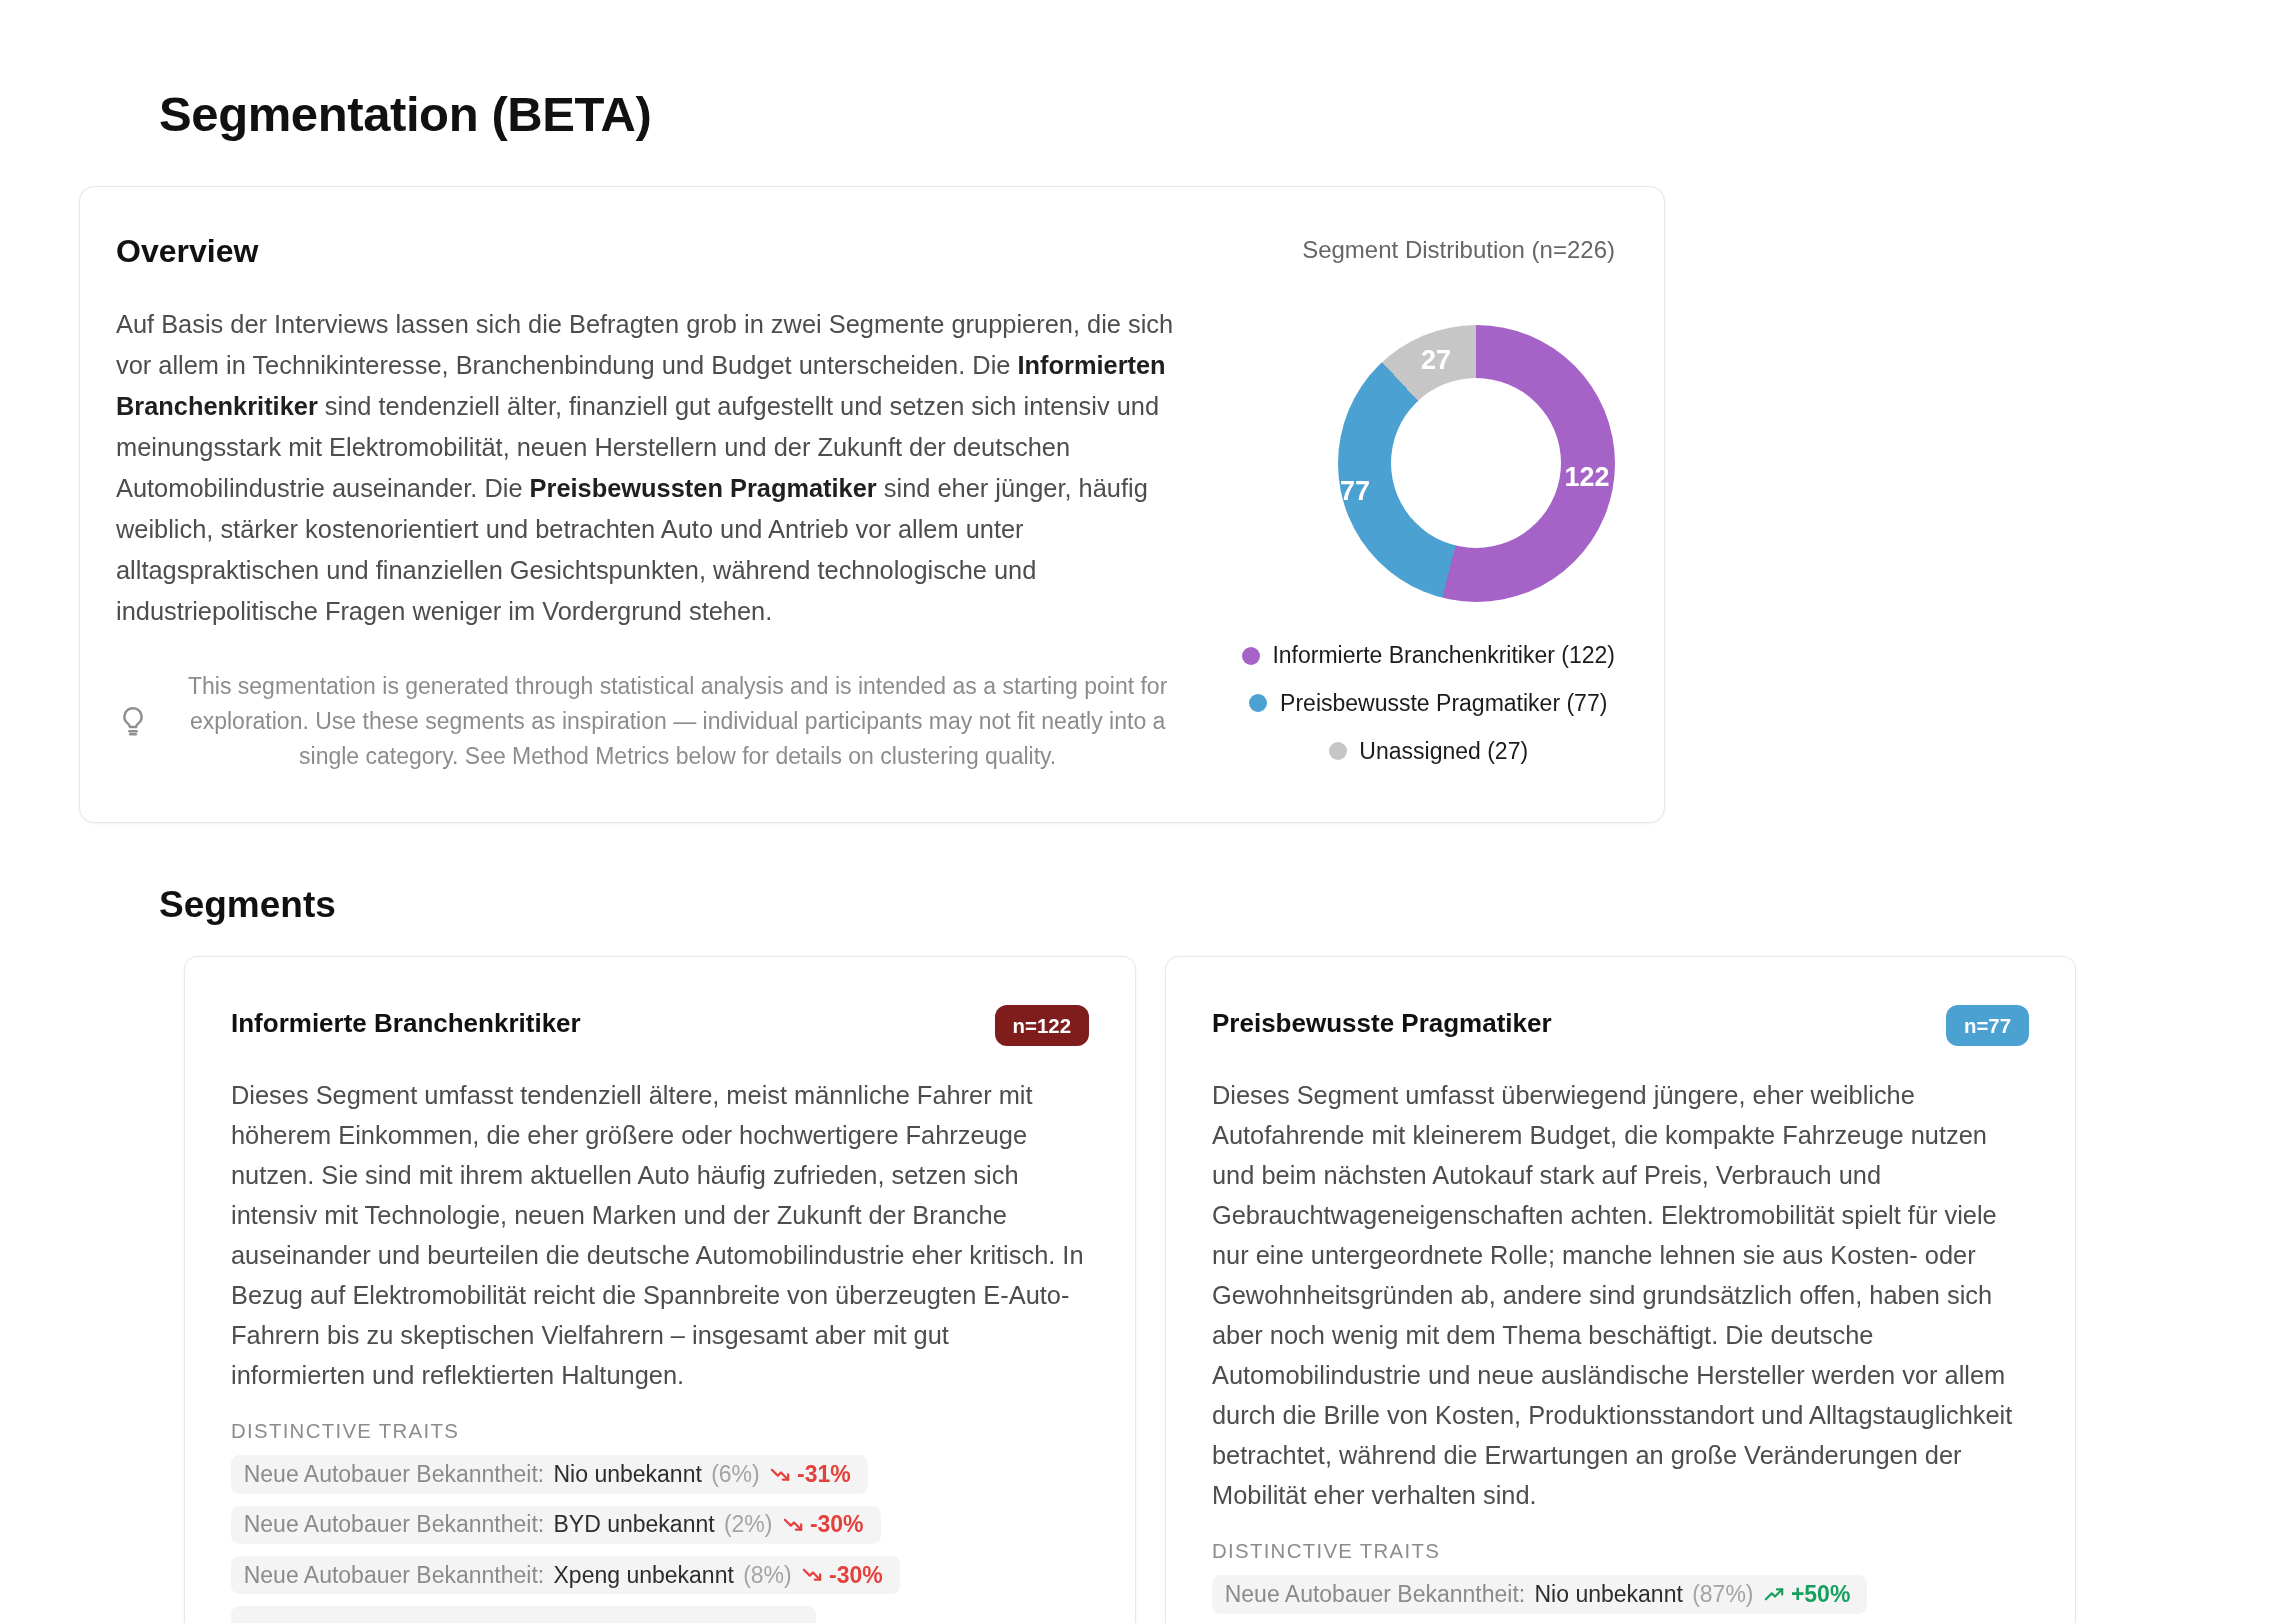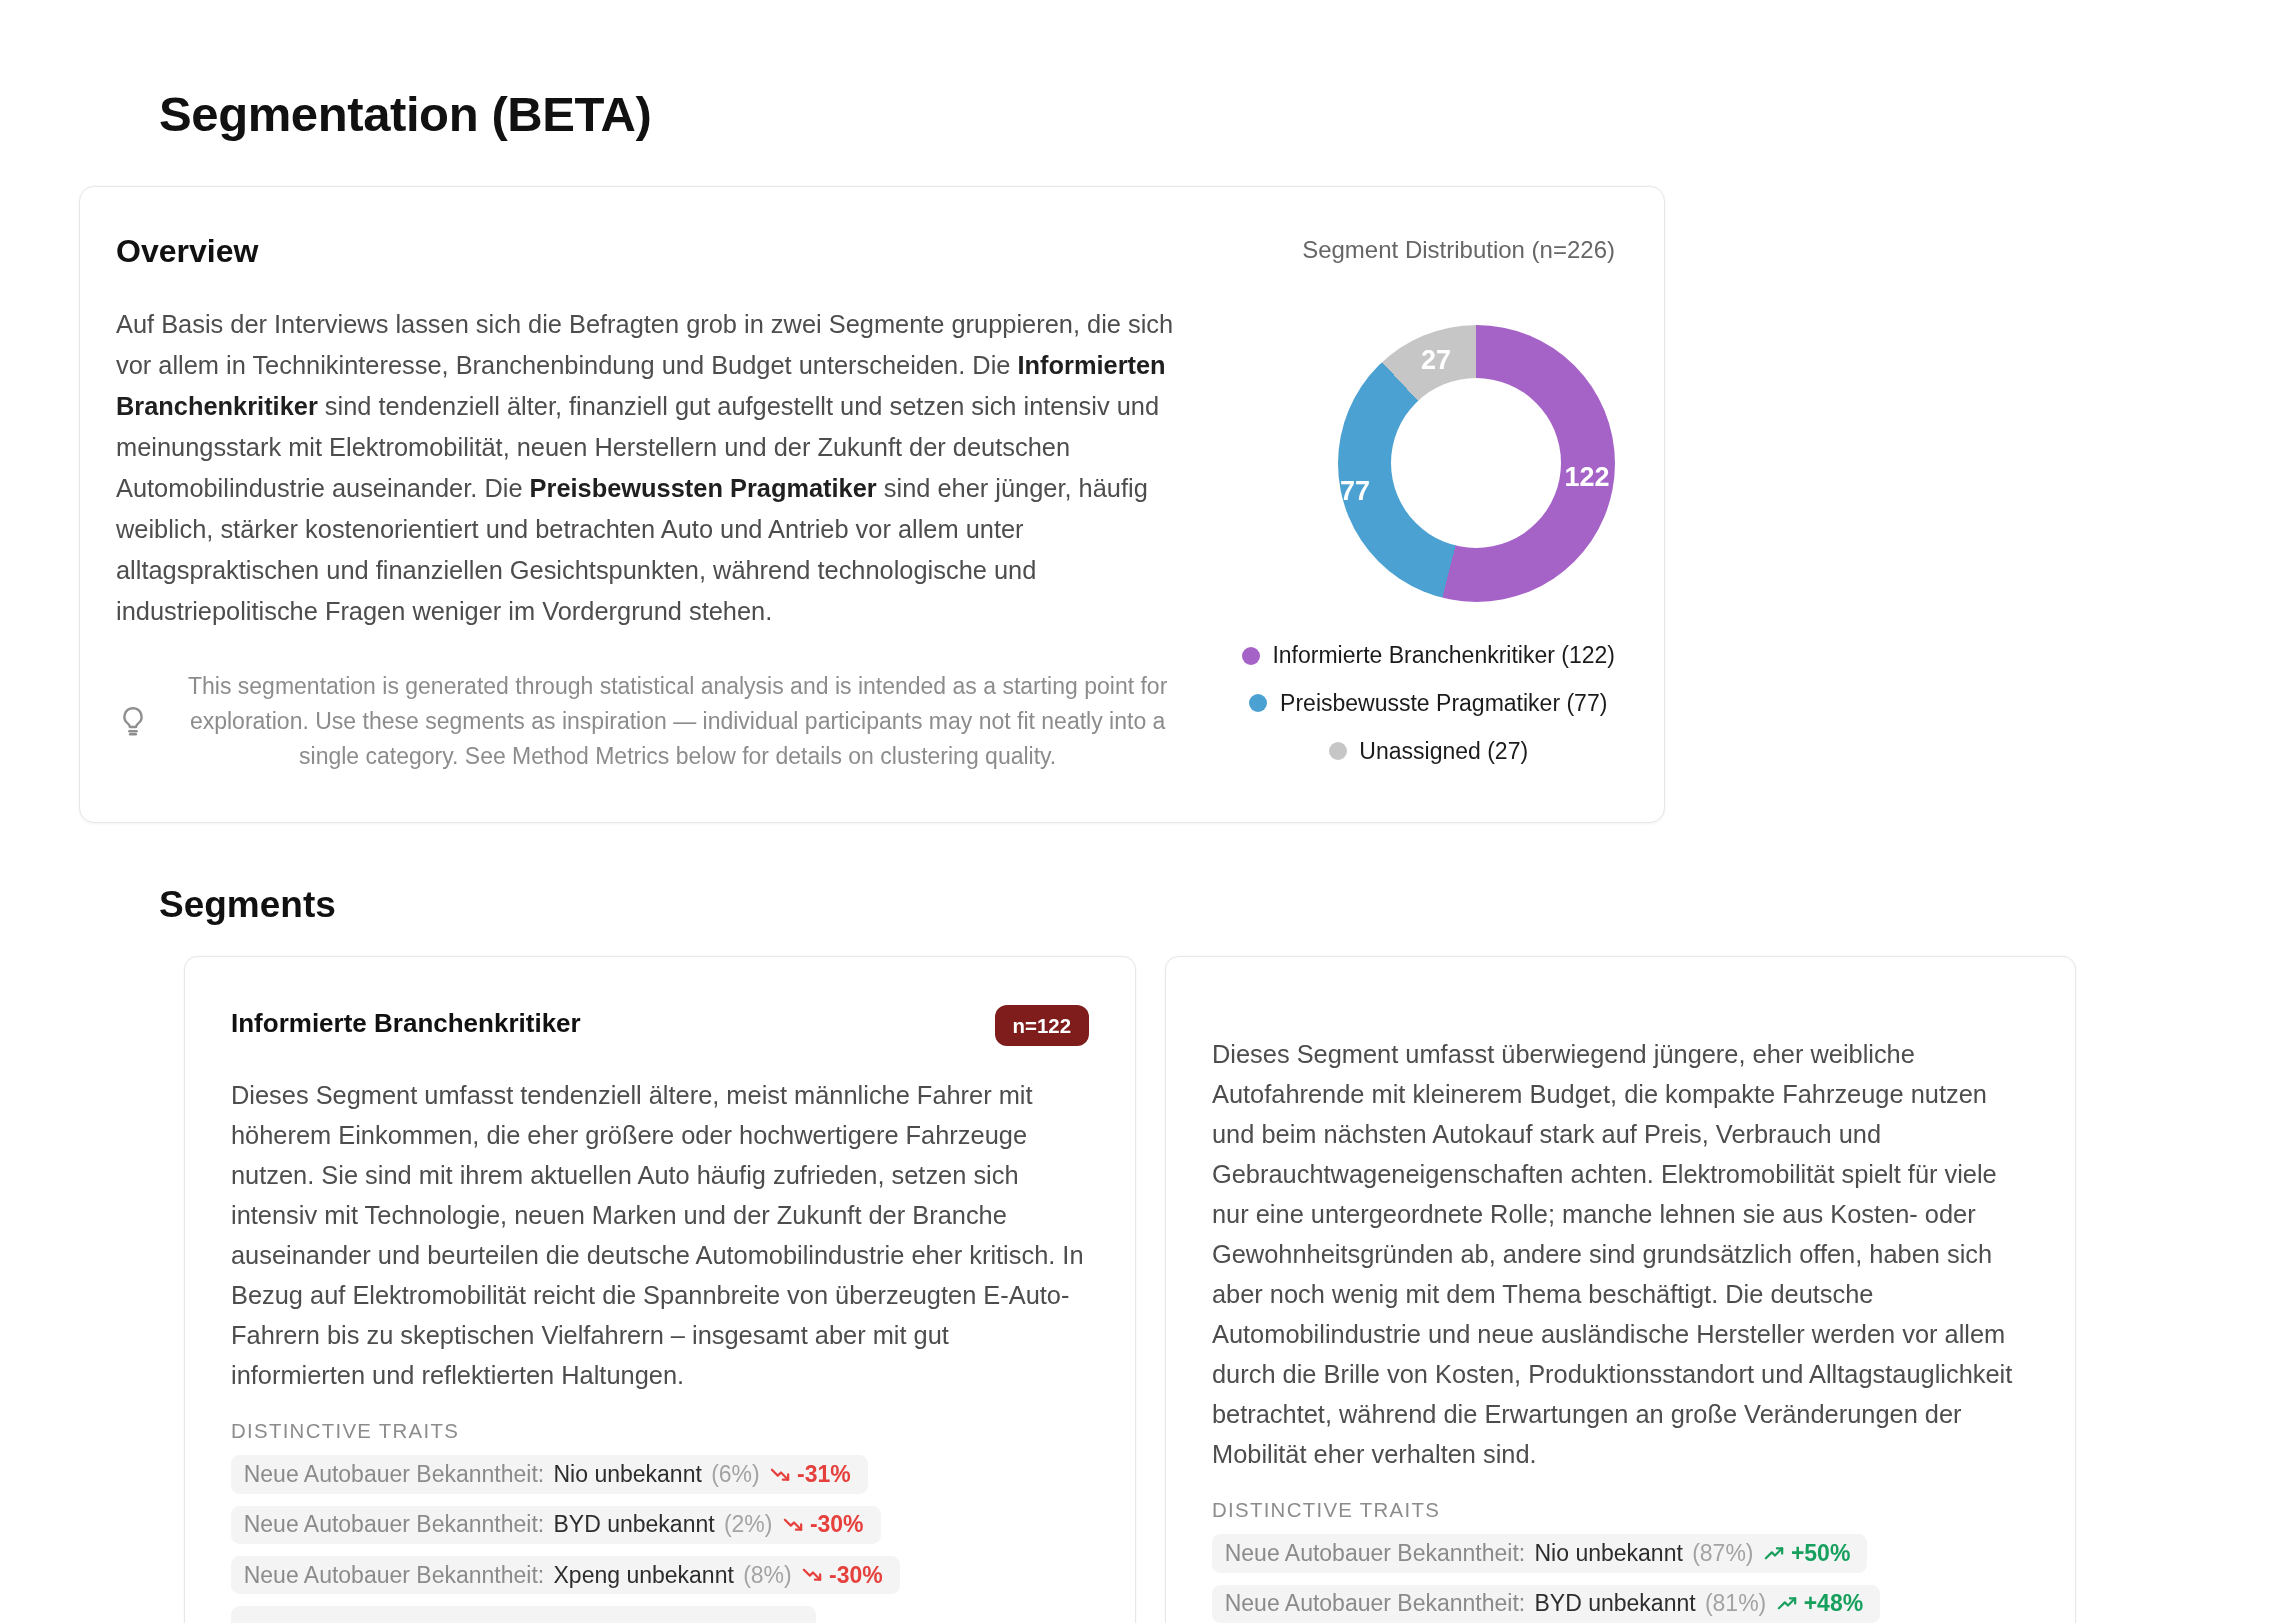--- a/index.html
+++ b/index.html
@@ -188,20 +188,24 @@
             <polyline points="14.5 17.4 20 17.4 20 11.9"></polyline>
           </svg>
         <span>-30%</span>
       </span>
     </div>
 
     <div class="trait-row sliver"></div>
   </section>
 
   <section class="segment-card card-1">
+    <div class="card-header">
+      <h3 class="card-title">Preisbewusste Pragmatiker</h3>
+      <span class="count-badge" style="background: rgb(75, 161, 209);">n=77</span>
+    </div>
     <p class="card-desc">Dieses Segment umfasst überwiegend jüngere, eher weibliche Autofahrende mit kleinerem Budget, die kompakte Fahrzeuge nutzen und beim nächsten Autokauf stark auf Preis, Verbrauch und Gebrauchtwageneigenschaften achten. Elektromobilität spielt für viele nur eine untergeordnete Rolle; manche lehnen sie aus Kosten- oder Gewohnheitsgründen ab, andere sind grundsätzlich offen, haben sich aber noch wenig mit dem Thema beschäftigt. Die deutsche Automobilindustrie und neue ausländische Hersteller werden vor allem durch die Brille von Kosten, Produktionsstandort und Alltagstauglichkeit betrachtet, während die Erwartungen an große Veränderungen der Mobilität eher verhalten sind.</p>
     <div class="traits-heading">DISTINCTIVE TRAITS</div>
 
     <div class="trait-row">
       <span class="trait-label">Neue Autobauer Bekanntheit:</span>
       <span class="trait-value">Nio unbekannt</span>
       <span class="trait-pct">(87%)</span>
       <span class="trait-delta" style="color: rgb(23, 160, 93);">
         <svg class="trend-icon" viewBox="0 0 24 24" fill="none" stroke="currentColor" stroke-width="2.3" stroke-linecap="round" stroke-linejoin="round">
             <path d="M3 17l6.2-6.2 3.3 3.3L20 6.6"></path>

